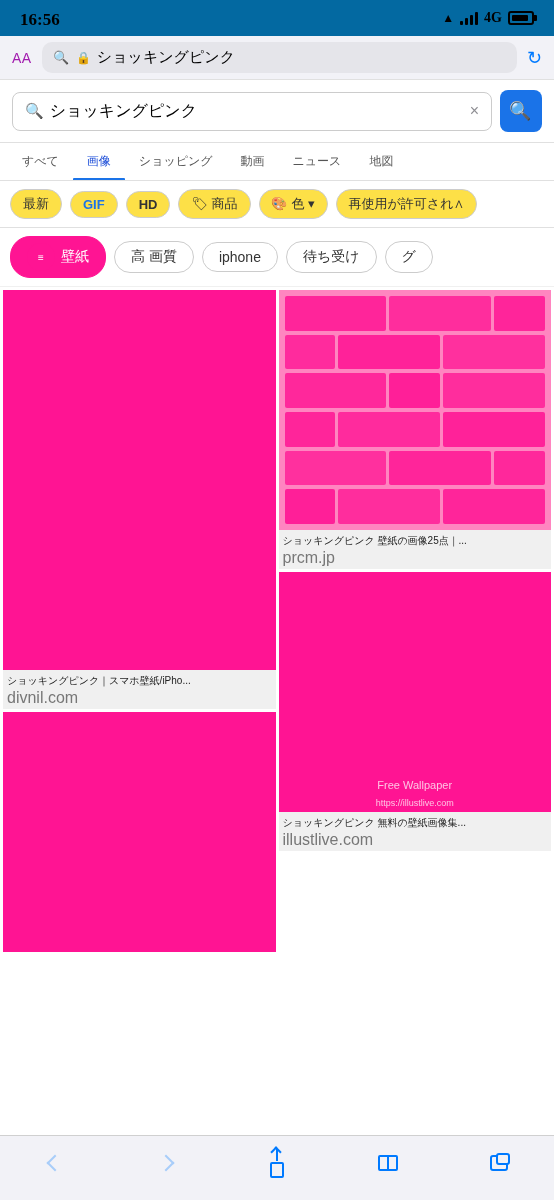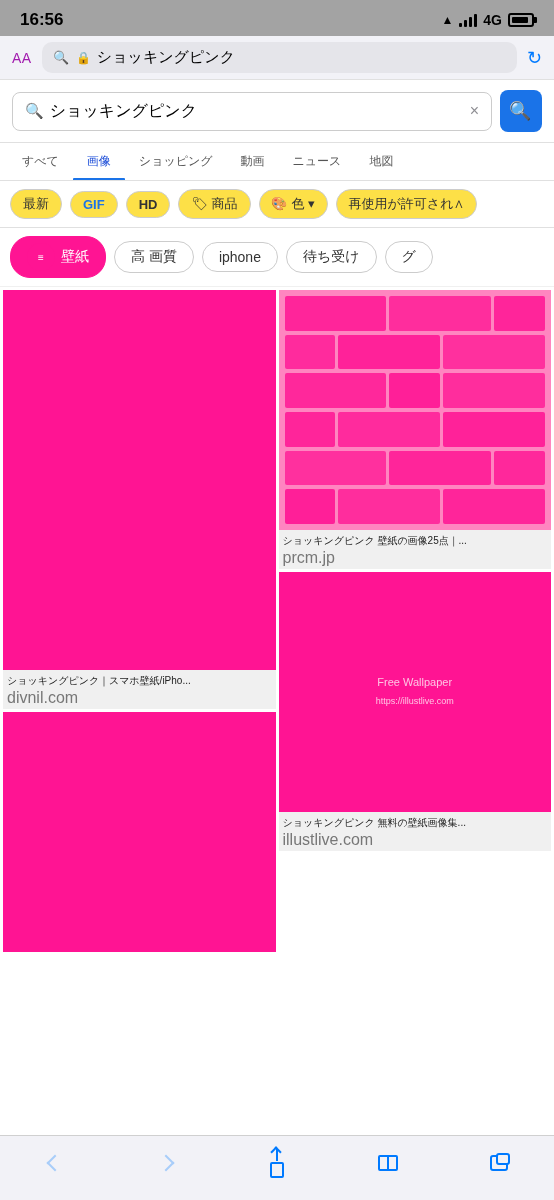--- a/index.html
+++ b/index.html
@@ -9,23 +9,24 @@
       min-height: 1200px;
       font-family: -apple-system, 'Helvetica Neue', sans-serif;
       background: #fff;
       overflow-x: hidden;
     }
 
     
     .status-bar {
       display: flex;
       justify-content: space-between;
-      align-items: center;
+      align-items: flex-start;
       padding: 10px 20px 6px 20px;
-      background: #a3a3a3;
+      background: #0369a1;
+      font-family: Liberation Serif, serif;
     }
     .status-time {
       font-size: 17px;
       font-weight: 600;
       color: #000;
     }
     .status-icons {
       display: flex;
       align-items: center;
       gap: 6px;
@@ -580,21 +581,21 @@
             </div>
           </div>
         </div>
         <div class="image-caption">
           <div class="image-caption-title">ショッキングピンク 壁紙の画像25点｜...</div>
           <div class="image-caption-domain">prcm.jp</div>
         </div>
       </div>
 
       <div class="image-card">
-        <div class="wallpaper-card" style="height: 240px; width: 100%;">
+        <div class="wallpaper-card" style="height: 240px; width: 100%; justify-content: flex-end;">
           <div style="color: rgba(255,255,255,0.75); font-size: 11px; text-align: center; line-height: 1.6;">
             Free Wallpaper<br>
             <span style="font-size:9px;">https://illustlive.com</span>
           </div>
         </div>
         <div class="image-caption">
           <div class="image-caption-title">ショッキングピンク 無料の壁紙画像集...</div>
           <div class="image-caption-domain">illustlive.com</div>
         </div>
       </div>

